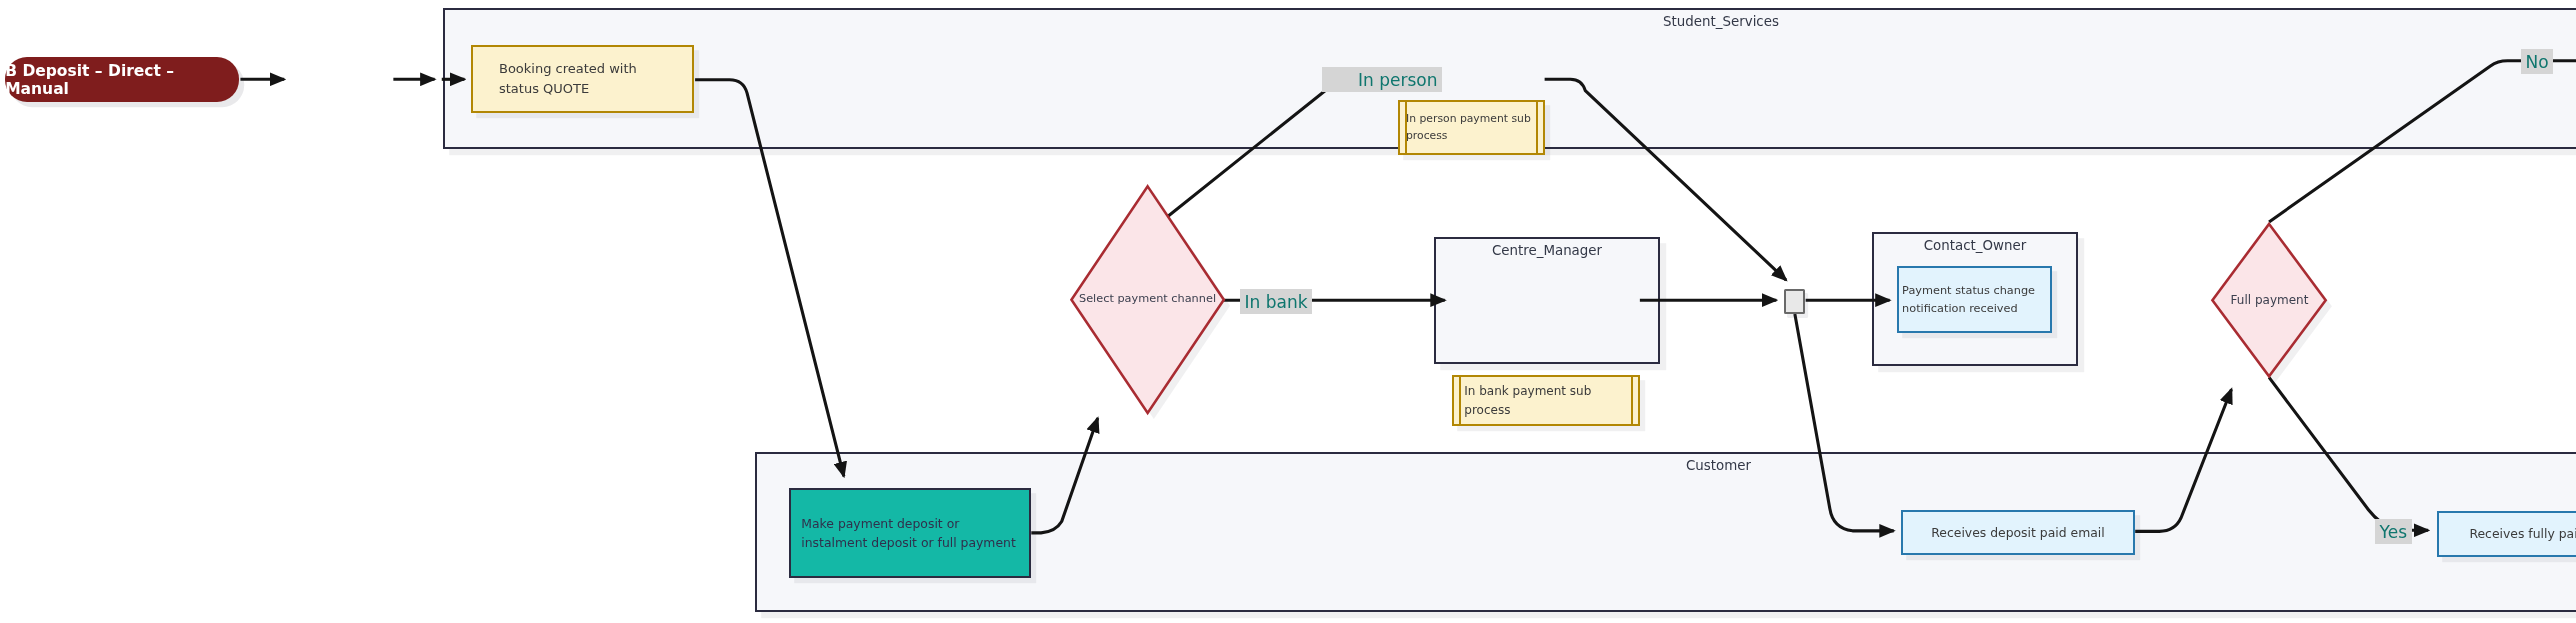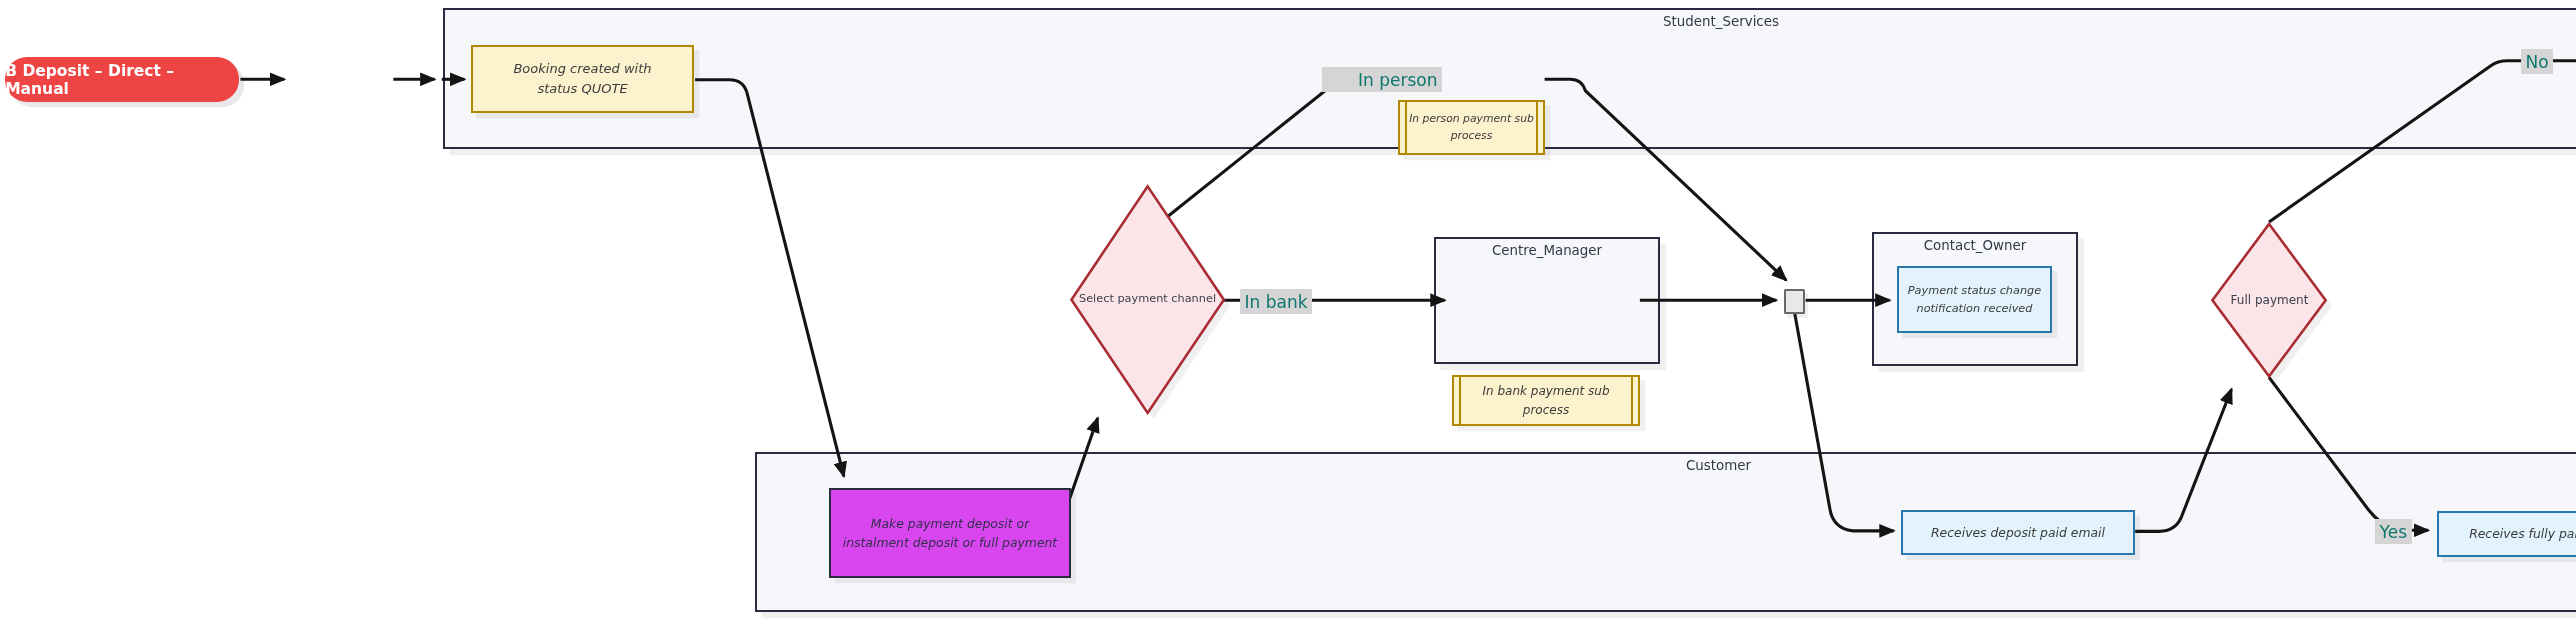--- a/index.html
+++ b/index.html
@@ -13,35 +13,35 @@
         font-size:13.4px;color:#333847;z-index:2;}
 
   
   svg.edges{position:absolute;left:0;top:0;z-index:2;pointer-events:none;}
   svg.edges path.flow{fill:none;stroke:#141414;stroke-width:6px;}
   .diamond{stroke:#a92c32;stroke-width:5px;fill:#fbe5e8;}
   .diamond-shadow{fill:rgba(40,40,60,0.07);}
 
   
   .node{position:absolute;box-sizing:border-box;display:flex;align-items:center;justify-content:center;
-        text-align:center;z-index:3;line-height:1.55;color:#3b3b3b;
-        box-shadow:5.2px 5.2px 0 rgba(40,40,60,0.07);font-style:italic;}
+        z-index:3;line-height:1.55;color:#3b3b3b;
+        box-shadow:5.2px 5.2px 0 rgba(40,40,60,0.07);}
   .yellow{background:#fcf2ce;border:2.6px solid #b28704;}
   .blue{background:#e2f3fd;border:2.6px solid #2878ad;}
-  .white-task{background:#d946ef;border:2.6px solid #2b2b40;color:#30304c;margin-left:40px;}
+  .white-task{background:#14b8a6;border:2.6px solid #2b2b40;color:#30304c;}
   .subproc{position:relative;}
   .subproc::before,.subproc::after{content:"";position:absolute;top:0;bottom:0;width:2.6px;background:#b28704;}
   .subproc::before{left:4.6px;}
   .subproc::after{right:4.6px;}
   .ellipse-node{position:absolute;box-sizing:border-box;border-radius:50%;background:#ededed;
         border:2.1px solid #757575;display:flex;align-items:center;justify-content:center;
         font-size:15.5px;color:#3a3a3a;z-index:3;box-shadow:4.1px 5.2px 0 rgba(40,40,60,0.06);}
   .junction{position:absolute;box-sizing:border-box;background:#e8e8e8;border:2.1px solid #696969;
         border-radius:1.5px;z-index:3;box-shadow:3.1px 4.1px 0 rgba(40,40,60,0.08);}
-  .title-badge{position:absolute;box-sizing:border-box;background:#ef4444;color:#ffffff;
+  .title-badge{position:absolute;box-sizing:border-box;background:#7f1d1d;color:#ffffff;
         display:flex;align-items:center;justify-content:center;font-weight:bold;font-size:15.5px;
         z-index:3;box-shadow:5.2px 5.2px 0 rgba(40,40,60,0.10);border-radius:22px;}
 
   
   .edge-label{position:absolute;background:#d5d5d5;color:#0f766e;font-size:17px;
         padding:2.6px 4.6px;z-index:4;white-space:nowrap;}
   .diamond-label{position:absolute;text-align:center;color:#3b3f4e;z-index:4;}
 </style>
 </head>
 <body>

